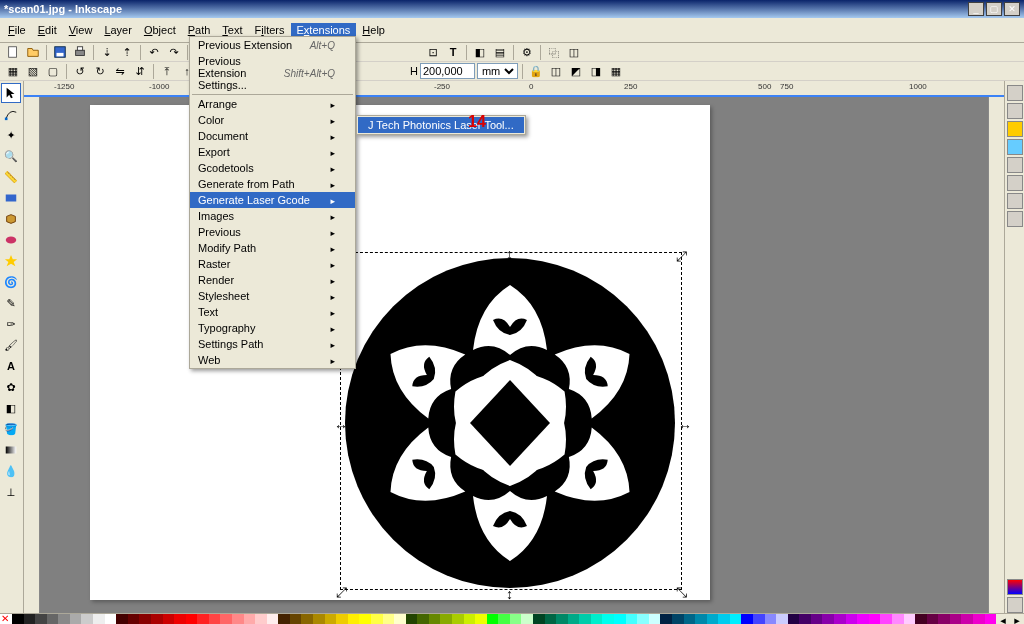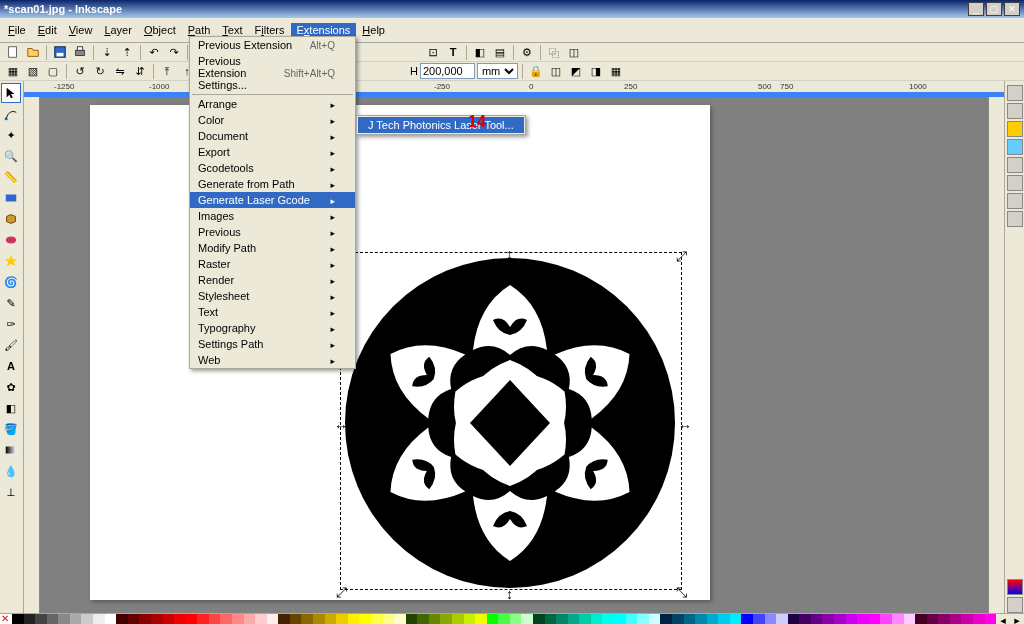--- a/index.html
+++ b/index.html
@@ -20,21 +20,21 @@
 .sep { width:1px; height:15px; background:#aca899; margin:0 2px;}
 .inputnum { width:55px; height:16px; border:1px solid #7f9db9; background:#fff; padding:0 2px;}
 .sel { border:1px solid #7f9db9; height:16px; background:#fff;}
 
 .mainarea { display:flex; height:532px; }
 .toolbox { width:24px; background:#ece9d8; border-right:1px solid #aca899; display:flex; flex-direction:column; padding:2px 1px; gap:1px;}
 .toolbox .tool { width:20px; height:20px; border:1px solid transparent; display:flex;align-items:center;justify-content:center;}
 .toolbox .tool.sel { background:#fff; border:1px solid #316ac5;}
 
 .canvaswrap { flex:1; display:flex; flex-direction:column; background:#fff;}
-.ruler-h { height:16px; background:#ece9d8; border-bottom:5px solid #3b82f6; position:relative; font-size:8px; overflow:hidden;}
+.ruler-h { height:16px; background:#ece9d8; border-bottom:2px solid #3b82f6; position:relative; font-size:8px; overflow:hidden;}
 .ruler-h .ticklab { position:absolute; top:1px; font-size:8px; color:#333;}
 .canvasbody { flex:1; display:flex; }
 .ruler-v { width:16px; background:#ece9d8; border-right:1px solid #888;}
 .canvas { flex:1; background:#808080; position:relative; overflow:hidden;}
 .page { position:absolute; left:50px; top:8px; width:620px; height:495px; background:#fff; box-shadow:2px 2px 4px rgba(0,0,0,0.3);}
 .selbox { position:absolute; left:300px; top:155px; width:342px; height:338px; border:1px dashed #000; }
 .selhandle { position:absolute; width:10px; height:10px; }
 .sh-tl { left:-5px; top:-5px; } .sh-tr { right:-5px; top:-5px; }
 .sh-bl { left:-5px; bottom:-5px;} .sh-br{right:-5px;bottom:-5px;}
 .sh-tm { left:50%; top:-7px; transform:translateX(-50%);}
@@ -50,21 +50,21 @@
 
 .rightpane { width:20px; background:#ece9d8; border-left:1px solid #aca899; display:flex; flex-direction:column; gap:2px; padding-top:4px; align-items:center;}
 .rightpane .dock { width:16px;height:16px; border:1px solid #888; background:#d4d0c8;}
 .scrollbar-v { width:16px; background:#ece9d8; border-left:1px solid #888;}
 
 .dropdown { position:absolute; left:189px; top:36px; width:167px; background:#ece9d8; border:1px solid #aca899; box-shadow:2px 2px 4px rgba(0,0,0,0.4); z-index:100;}
 .dropdown .ditem { padding:2px 20px 2px 8px; cursor:default; display:flex; justify-content:space-between; align-items:center;}
 .dropdown .ditem.hov { background:#316ac5; color:#fff;}
 .dropdown .ditem .arrow::after{content:"▸"; font-size:9px;}
 .dropdown .dsep { height:1px; background:#aca899; margin:1px 2px;}
-.dropdown .shortcut{color:#666; font-size:10px;}
+.dropdown .shortcut{color:#666; font-size:10px;font-style:italic;}
 
 .submenu { position:absolute; left:356px; top:115px; background:#ece9d8; border:1px solid #aca899; box-shadow:2px 2px 4px rgba(0,0,0,0.4); z-index:101; padding:1px;}
 .submenu .sitem { padding:2px 10px; background:#316ac5; color:#fff; white-space:nowrap;}
 
 .annotation { position:absolute; left:468px; top:113px; color:#d00; font-weight:bold; font-size:16px; z-index:102;}
 
 .palette { height:13px; display:flex; border-top:1px solid #aca899; border-bottom:1px solid #aca899;}
 .palette .sw { flex:1; }
 .palette .nosw { width:12px; background:#fff; position:relative;}
 .palette .nosw::after{content:"✕"; color:#f00; position:absolute; left:1px; top:-1px; font-size:10px;}

